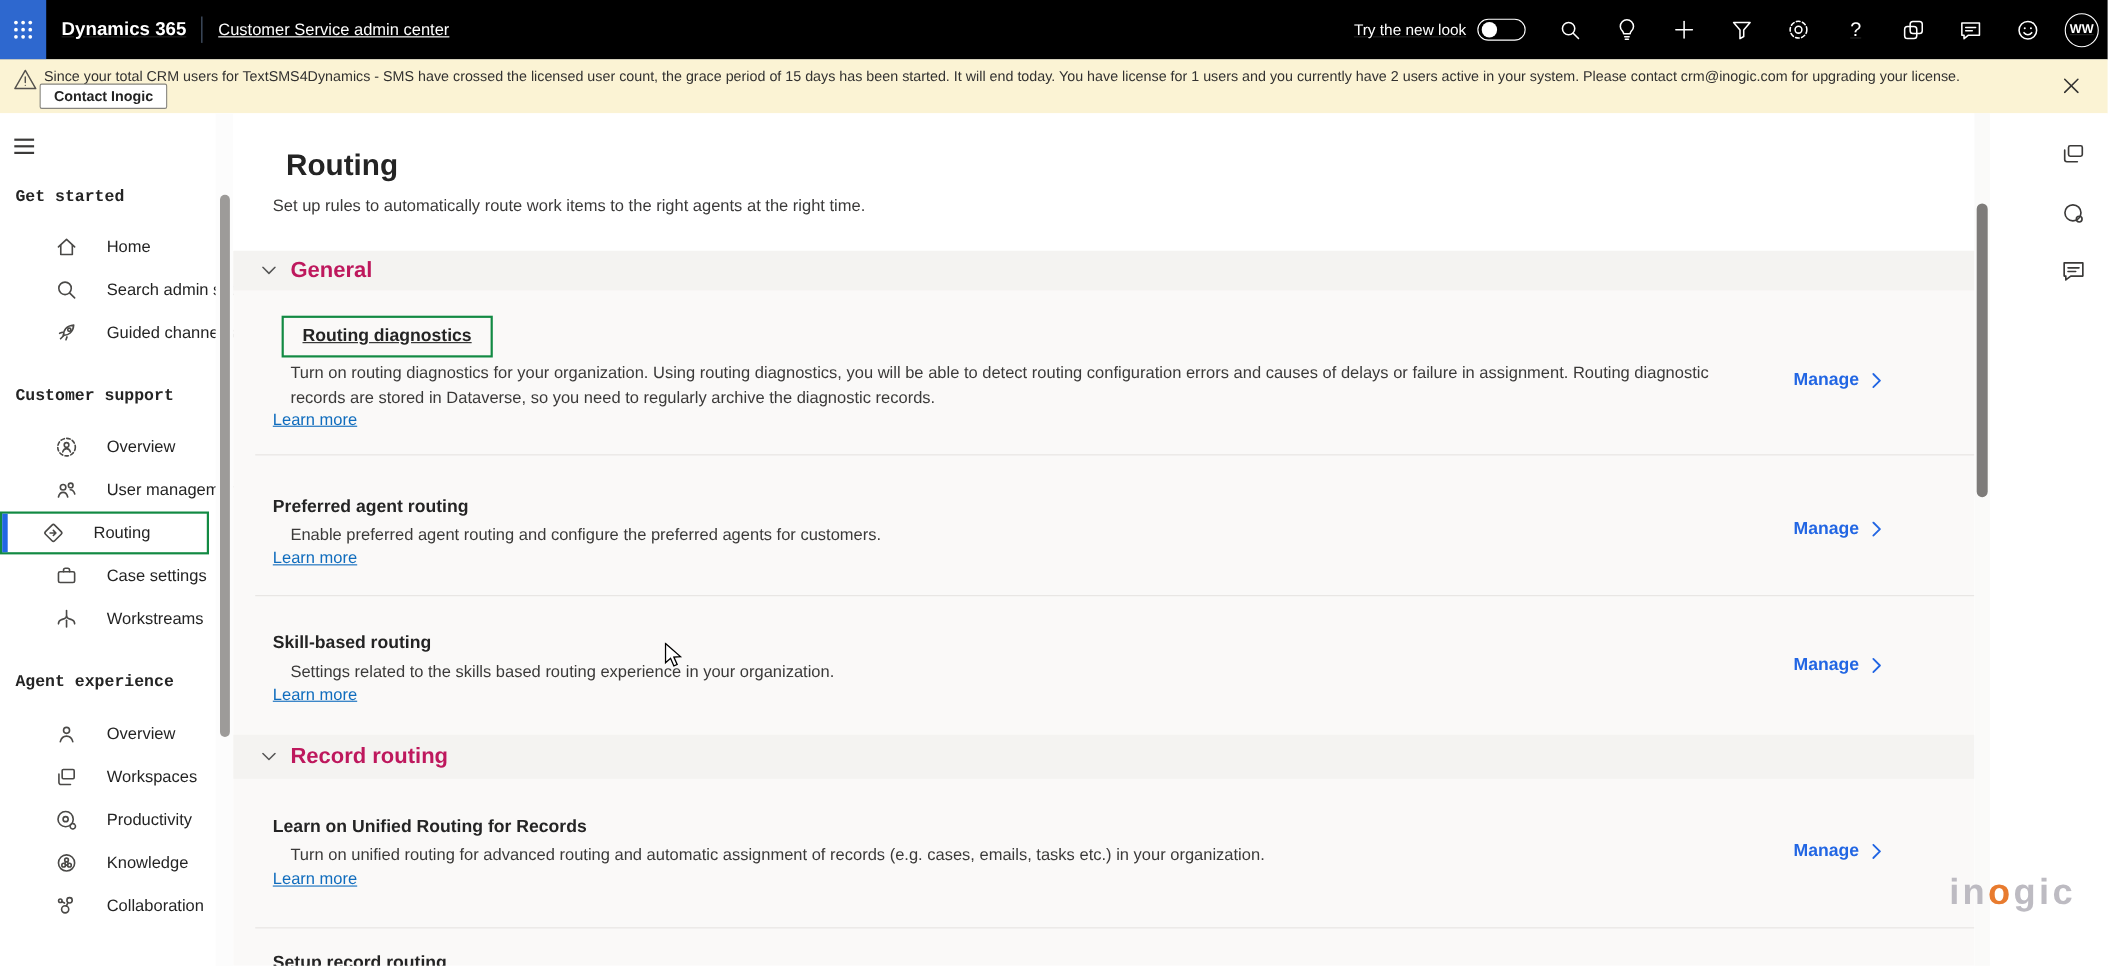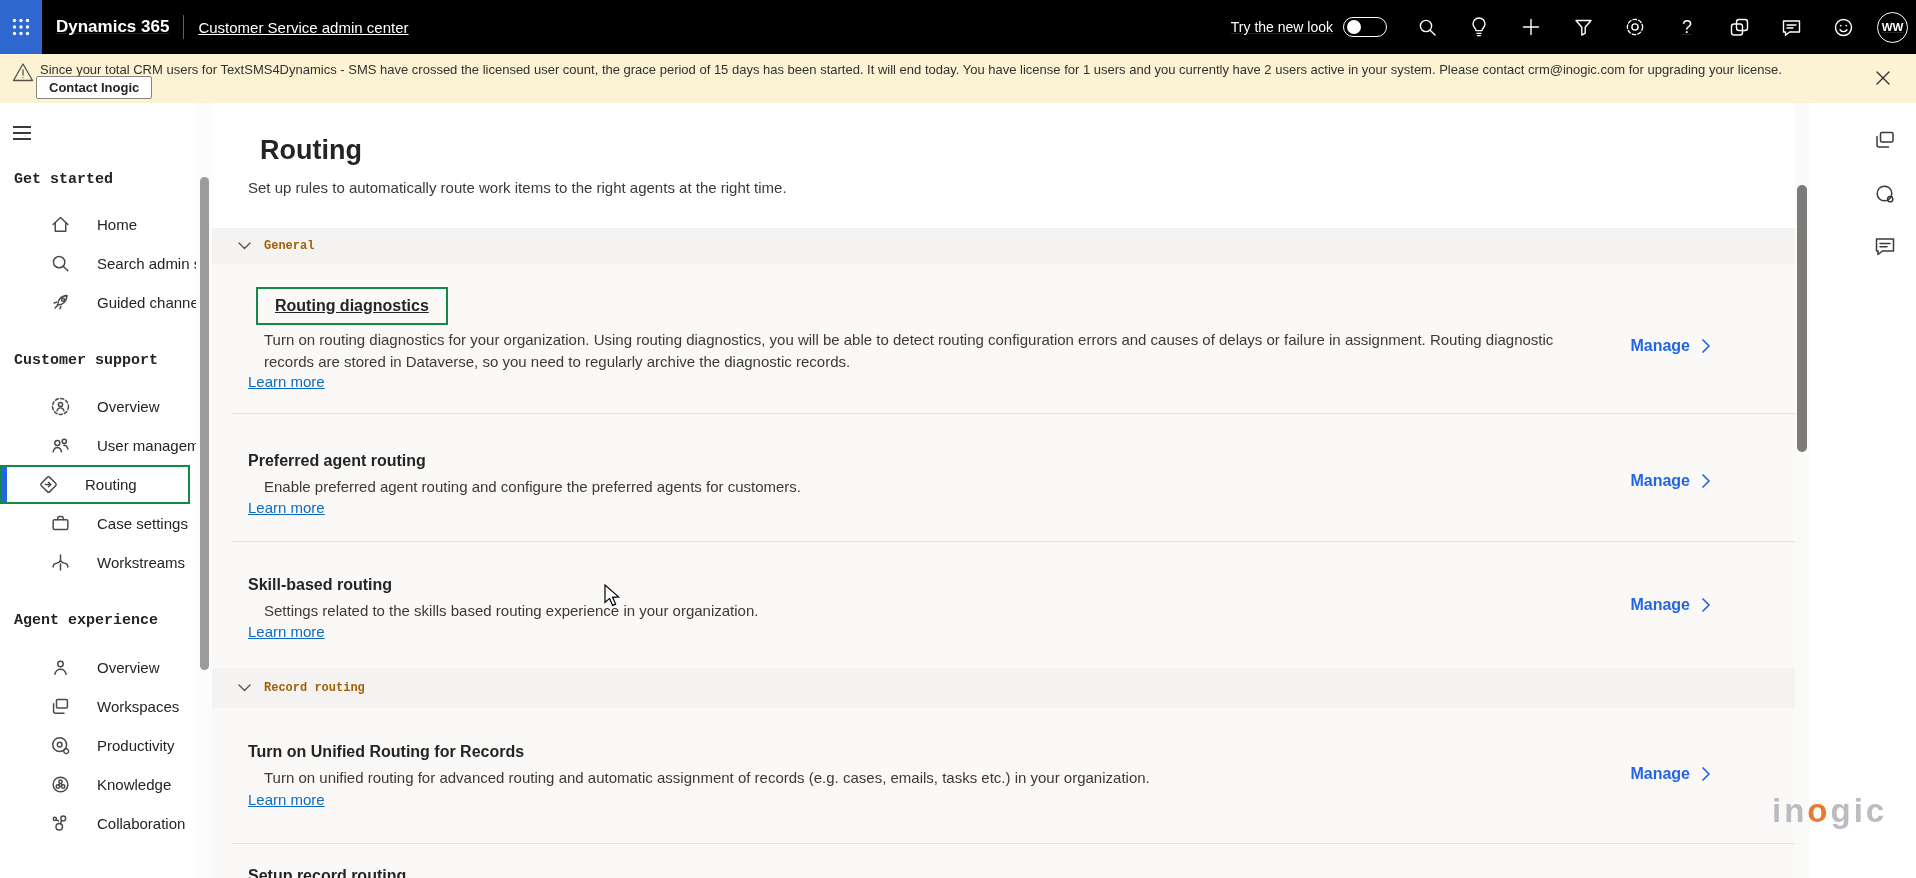--- a/index.html
+++ b/index.html
@@ -65,21 +65,21 @@
   
   .content { position:absolute; left:212px; top:103px; width:1583px; height:775px;
     background:#fff; overflow:hidden; }
   .rows-bg { position:absolute; left:0; top:125px; right:0; bottom:0; background:#faf9f8; }
   .page-title { position:absolute; left:48px; top:32px; font-size:27px; font-weight:600; color:#242424; }
   .page-sub { position:absolute; left:36px; top:76px; font-size:15px; color:#3b3a39; }
   .sec-bar { position:absolute; left:0; right:0; background:#f4f3f1; display:flex;
     align-items:center; padding-left:26px; cursor:pointer; }
   .bar1 { top:125px; height:36px; }
   .bar2 { top:565px; height:40px; }
-  .sec-bar .sec-lbl { margin-left:13px; font-size:12px; font-weight:600; color:#a16207;font-family:Liberation Mono, monospace; }
+  .sec-bar .sec-lbl { margin-left:13px; font-size:20px; font-weight:600; color:#be185d; }
   svg.chev-d { fill:none; stroke:#555; stroke-width:1.4; stroke-linecap:round; stroke-linejoin:round; }
   .row-title { position:absolute; left:36px; font-size:16px; font-weight:600; color:#242424; }
   .row-desc { position:absolute; left:52px; font-size:15px; color:#3b3a39;
     max-width:1310px; line-height:22px; }
   .learn { position:absolute; left:36px; font-size:15px; color:#0f6cbd;
     text-decoration:underline; cursor:pointer; }
   .gbox { position:absolute; left:44px; top:184px; border:2px solid #128a43;
     padding:8px 17px; background:transparent;text-decoration:underline; }
   .gbox .row-title { position:static; }
   .manage { position:absolute; right:84px; display:flex; align-items:center; gap:12px;
@@ -386,21 +386,21 @@
       </svg>
   </div>
 
   <div class="sec-bar bar2">
     <svg class="chev-d" width="13" height="8" viewBox="0 0 13 8">
         <path d="M1 1l5.5 5.5L12 1"></path>
       </svg>
     <span class="sec-lbl">Record routing</span>
   </div>
 
-  <div class="row-title t4">Turn on Unified Routing for Records</div>
+  <div class="row-title t4">Learn on Unified Routing for Records</div>
   <div class="row-desc p4">Turn on unified routing for advanced routing and automatic assignment of records (e.g. cases, emails, tasks etc.) in your organization.</div>
   <a class="learn l4">Learn more</a>
   <div class="manage m4">
     <span>Manage</span>
     <svg class="chev-r" width="9" height="14" viewBox="0 0 9 14">
         <path d="M1 1l6 6-6 6"></path>
       </svg>
   </div>
   <div class="divider d3"></div>
 

